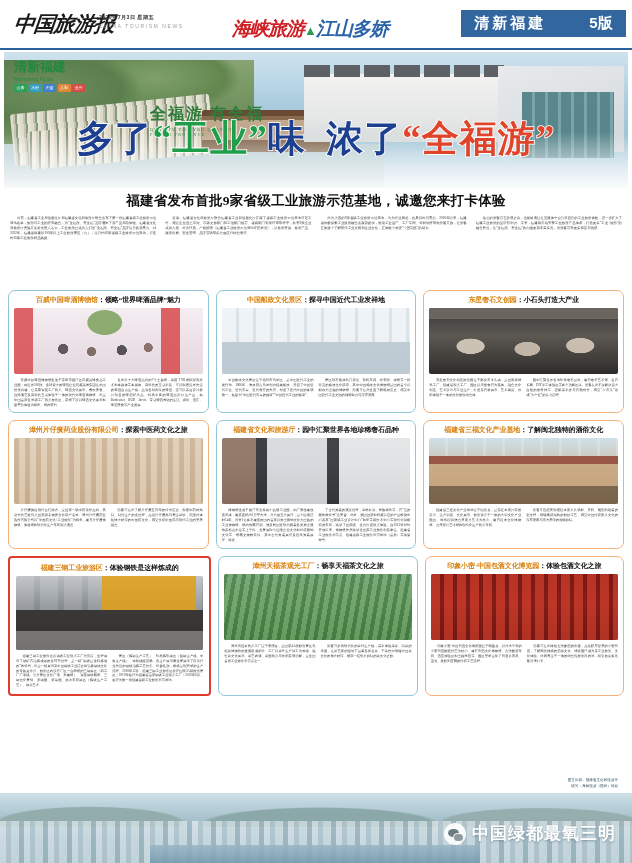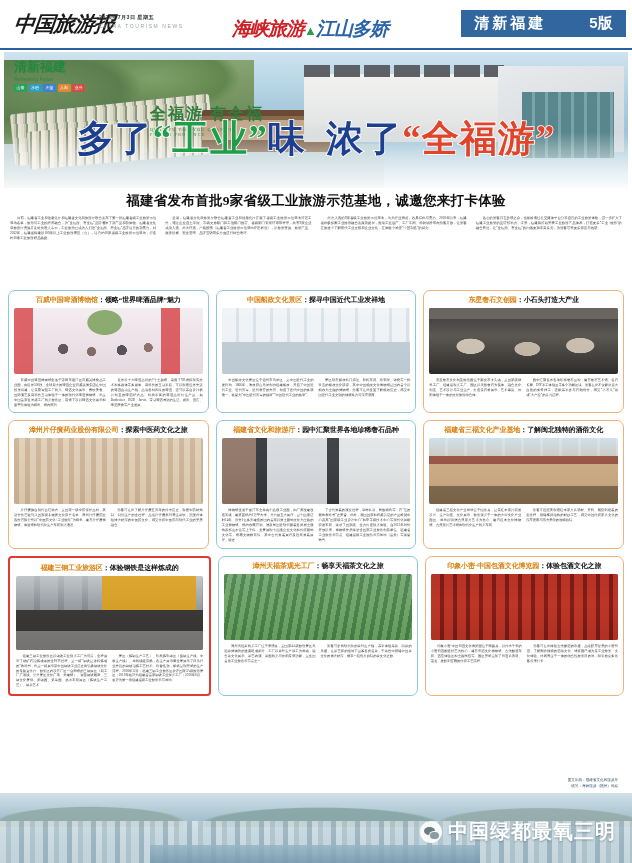--- a/index.html
+++ b/index.html
@@ -274,21 +274,21 @@
   .wechat .wx:before{
     content:""; position:absolute; left:4px; top:6px; width:11px; height:8px;
     border-radius:50%/55%; background:#6d7b82;
   }
   .wechat .wx:after{
     content:""; position:absolute; left:9px; top:10px; width:9px; height:7px;
     border-radius:50%/55%; background:#8d9aa0; border:1.4px solid rgba(255,255,255,.9);
   }
   .wechat .wt {
     font-family:Liberation Sans, sans-serif;
-    font-size:20px; font-weight:bold; color:#ffffff; letter-spacing:1px;
+    font-size:17px; font-weight:bold; color:#ffffff; letter-spacing:1px;
     text-shadow:0 1px 2px rgba(60,80,95,.45); white-space:nowrap;
   }
 </style>
 </head>
 <body>
 
 <div class="page">
 
   <div class="masthead">
     <div class="mast-logo">中国旅游报</div>

